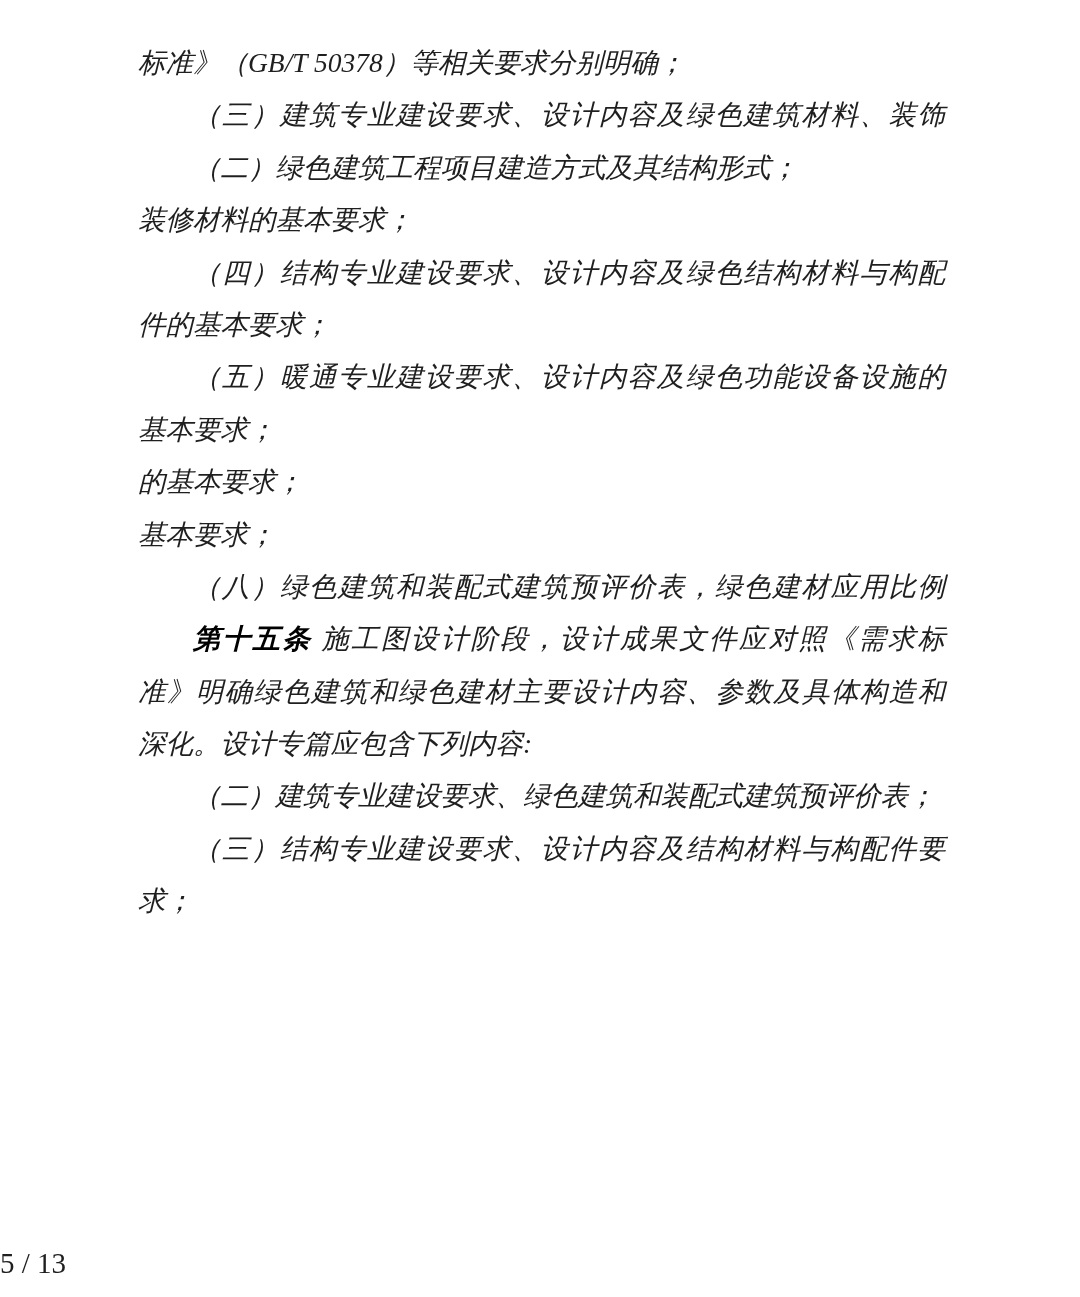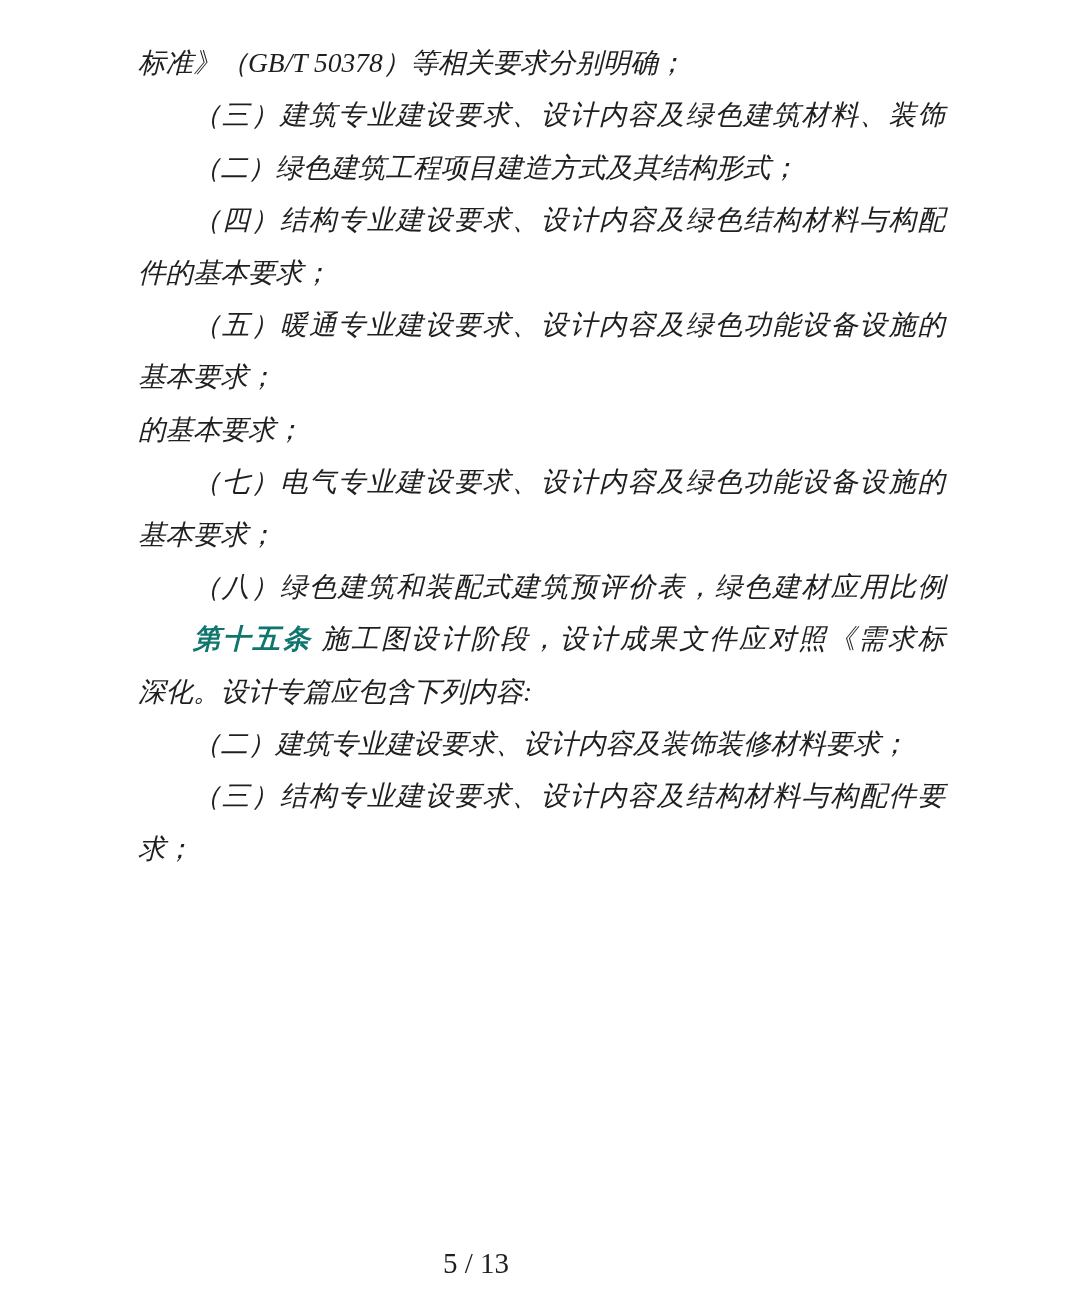--- a/index.html
+++ b/index.html
@@ -36,50 +36,50 @@
     white-space: normal;
     text-align: justify;
     text-align-last: justify;
   }
   
   .line.ind {
     padding-left: 55px;
   }
   .lead {
     font-weight: 700;
-    color: #0f766e;
+    color: #000000;
   }
   .footer {
     position: absolute;
     left: 0;
     top: 1247px;
     width: 952px;
-    text-align: center;
     font-size: 29px;
     color: #1f1f1f;
     font-family: "Liberation Serif", "DejaVu Serif", serif;
   }
 </style>
 </head>
 <body>
 
 <div class="sheet">
   <div class="content">
     <div class="line">标准》（GB/T 50378）等相关要求分别明确；</div>
     <div class="line ind fill">（三）建筑专业建设要求、设计内容及绿色建筑材料、装饰</div>
     <div class="line ind">（二）绿色建筑工程项目建造方式及其结构形式；</div>
+    <div class="line">装修材料的基本要求；</div>
     <div class="line ind fill">（四）结构专业建设要求、设计内容及绿色结构材料与构配</div>
     <div class="line">件的基本要求；</div>
     <div class="line ind fill">（五）暖通专业建设要求、设计内容及绿色功能设备设施的</div>
     <div class="line">基本要求；</div>
     <div class="line">的基本要求；</div>
-    <div class="line ind fill">（七）电气专业建设要求、设计内容及绿色功能设备设施的</div>
     <div class="line">基本要求；</div>
     <div class="line ind fill">（八）绿色建筑和装配式建筑预评价表，绿色建材应用比例</div>
     <div class="line ind fill"><b class="lead">第十五条</b><span> 施工图设计阶段，设计成果文件应对照《需求标</span></div>
+    <div class="line fill">准》明确绿色建筑和绿色建材主要设计内容、参数及具体构造和</div>
     <div class="line">深化。设计专篇应包含下列内容:</div>
-    <div class="line ind">（二）建筑专业建设要求、设计内容及装饰装修材料要求；</div>
+    <div class="line ind">（二）建筑专业建设要求、绿色建筑和装配式建筑预评价表；</div>
     <div class="line ind fill">（三）结构专业建设要求、设计内容及结构材料与构配件要</div>
     <div class="line">求；</div>
   </div>
 
   <div class="footer">5 / 13</div>
 </div>
 
 </body></html>

